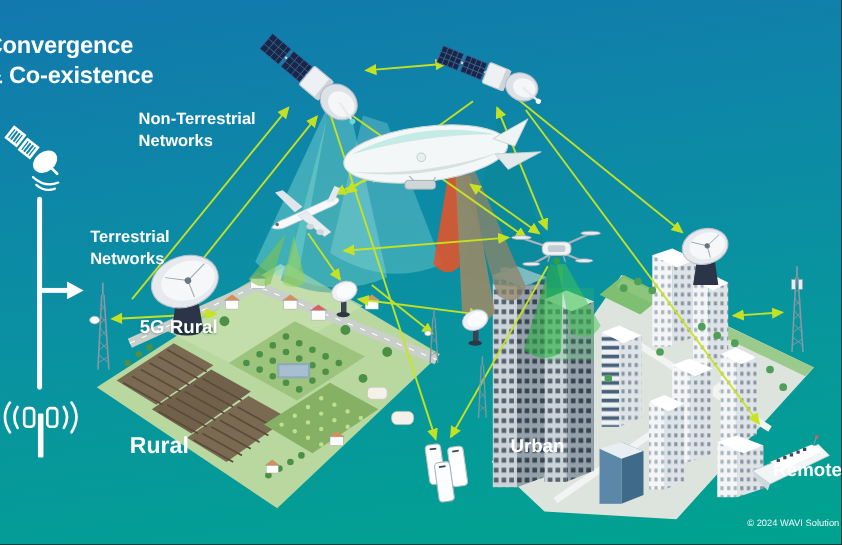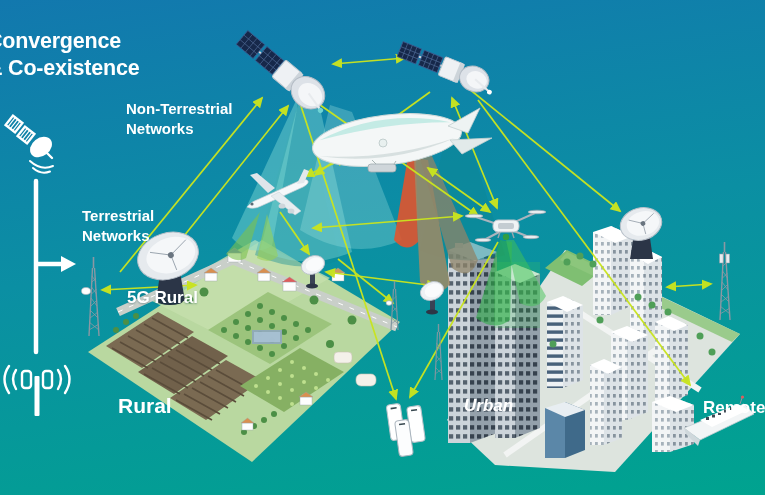--- a/index.html
+++ b/index.html
@@ -6,22 +6,22 @@
   .stage{position:relative;width:765px;height:495px;overflow:hidden;
          font-family:"Liberation Sans","DejaVu Sans",sans-serif;
          background:linear-gradient(172deg,#1278ae 0%,#0b8fa3 48%,#00a38f 100%);}
   .stage svg{position:absolute;left:0;top:0;}
   .lbl{position:absolute;color:#fff;font-weight:bold;line-height:1.25;}
   .title{left:-13px;top:28px;font-size:21.5px;line-height:27px;letter-spacing:-0.2px;}
   .ntn{left:126px;top:99px;width:114px;font-size:15px;line-height:20px;}
   .tn{left:82px;top:206px;width:86px;font-size:15px;line-height:20px;}
   .core{left:127px;top:287px;font-size:17px;text-shadow:0 1px 2px rgba(0,60,70,.35);}
   .rural{left:118px;top:393px;font-size:21px;}
-  .urban{left:464px;top:395px;font-size:17px;font-style:italic;}
-  .remote{left:703px;top:397px;font-size:17px;}
+  .urban{left:464px;top:395px;font-size:17px;}
+  .remote{left:703px;top:417px;font-size:17px;}
   .copy{left:595px;top:470px;width:168px;text-align:right;font-size:8.5px;font-weight:normal;opacity:.95;}
 </style>
 </head>
 <body>
 
 <div class="stage">
 
 <svg width="765" height="495" viewBox="0 0 765 495">
   <defs>
     <marker id="ah" markerWidth="8" markerHeight="8" refX="5.4" refY="3" orient="auto-start-reverse">
@@ -484,14 +484,15 @@
 <div class="lbl title">
   <div>Convergence</div>
   <div>&amp; Co-existence</div>
 </div>
 <div class="lbl ntn">Non-Terrestrial Networks</div>
 <div class="lbl tn">Terrestrial Networks</div>
 <div class="lbl core">5G Rural</div>
 <div class="lbl rural">Rural</div>
 <div class="lbl urban">Urban</div>
 <div class="lbl remote">Remote</div>
+<div class="lbl copy">© 2024 WAVI Solution</div>
 
 </div>
 
 </body></html>

